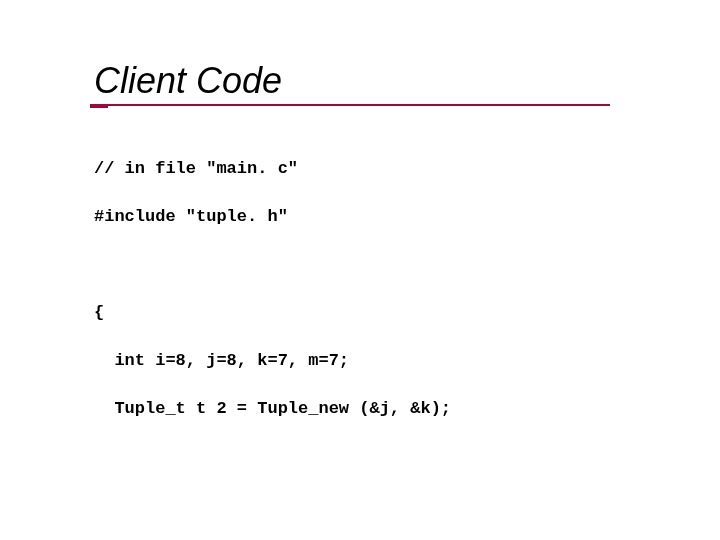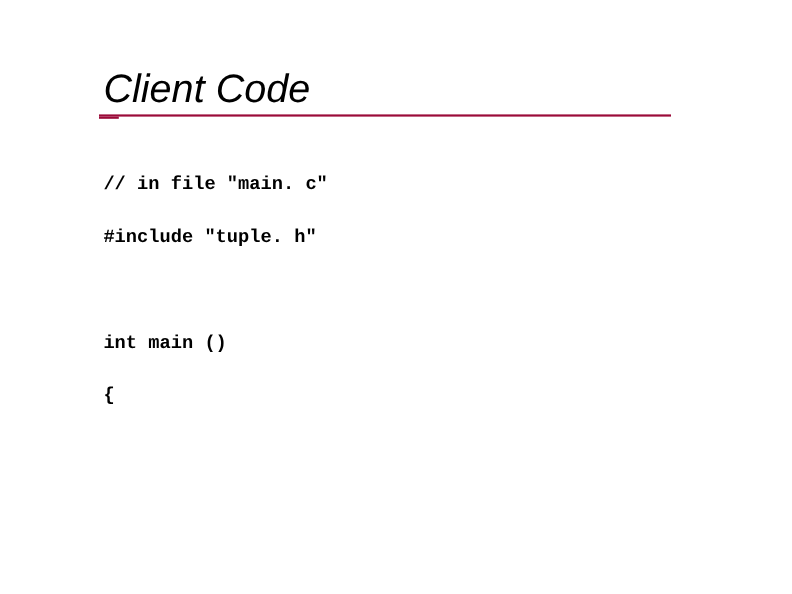--- a/index.html
+++ b/index.html
@@ -77,21 +77,22 @@
     <div class="underline">
       <div class="top-line"></div>
       <div class="tick"></div>
     </div>
   </div>
 
   <div class="code">
 <div>// in file "main. c"</div>
 <div>#include "tuple. h"</div>
 <div class="blank"></div>
-<div>int main ()</div>
 <div>{</div>
+<div>  int i=8, j=8, k=7, m=7;</div>
+<div>  Tuple_t t 2 = Tuple_new (&amp;j, &amp;k);</div>
 
 
 
 
   </div>
 
 </div>
 
 </body></html>

